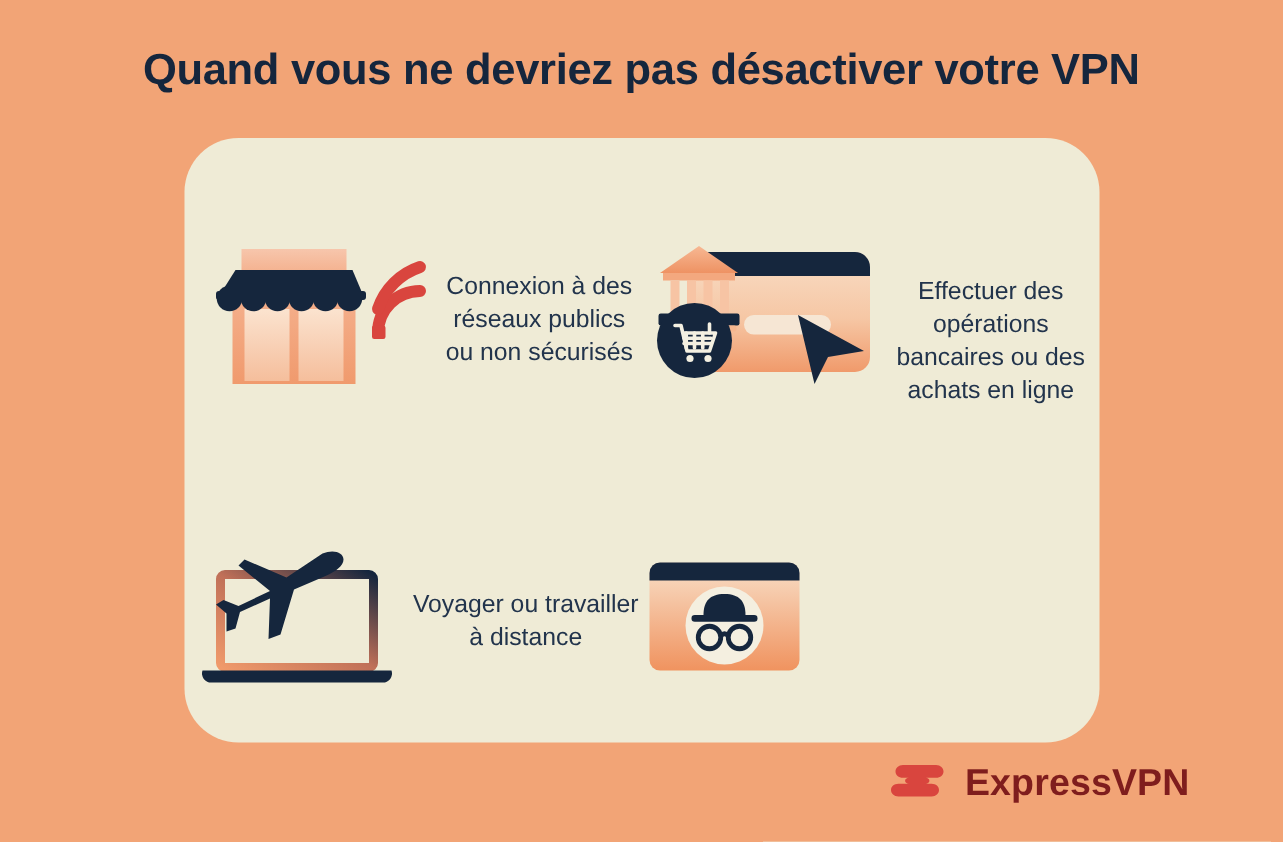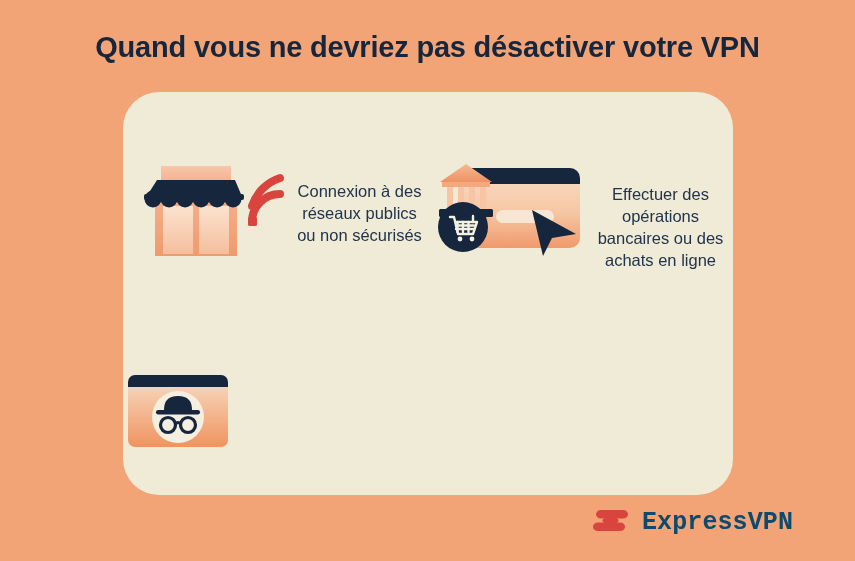--- a/index.html
+++ b/index.html
@@ -83,24 +83,24 @@
     right: 62px;
     bottom: 22px;
     display: flex;
     align-items: center;
     gap: 9px;
   }
   .brand-mark {
     display: block;
   }
   .brand-name {
-    font-family: Liberation Mono, monospace;
+    font-family: Liberation Sans, sans-serif;
     font-size: 25px;
     font-weight: 700;
-    color: #0c4a6e;
+    color: #7f1d1d;
     letter-spacing: 0.1px;
   }
   svg { display: block; }
 </style>
 </head>
 <body>
 
 <div class="poster">
 
   <div class="poster-title">Quand vous ne devriez pas désactiver votre VPN</div>
@@ -200,20 +200,42 @@
             </g>
             <circle cx="32" cy="81" r="2.4" fill="#F4F0E2"></circle>
             <circle cx="44" cy="81" r="2.4" fill="#F4F0E2"></circle>
 
             <path d="M104 52 L148 76 L124 80 L115 98 Z" fill="#15263D"></path>
           </svg>
         </div>
         <div class="caption">Effectuer des opérations bancaires ou des achats en ligne</div>
       </div>
 
+      <div class="cell cell-3">
+        <div class="icon-wrap">
+          <svg width="150" height="100" viewBox="0 0 150 100" aria-hidden="true">
+            <defs>
+              <linearGradient id="frameG" x1="0" y1="1" x2="1" y2="0">
+                <stop offset="0" stop-color="#F09A6B"></stop>
+                <stop offset="0.5" stop-color="#C07058"></stop>
+                <stop offset="1" stop-color="#15263D"></stop>
+              </linearGradient>
+            </defs>
+
+            <rect x="24" y="22" width="102" height="62" rx="3" fill="none" stroke="url(#frameG)" stroke-width="6"></rect>
+
+            <path d="M12 86 h126 a6 6 0 0 1 -6 8 h-114 a6 6 0 0 1 -6 -8 z" fill="#15263D"></path>
+
+            <g fill="#15263D">
+              <path d="M92 8 c7 -3 14 -1 14 4 c0 4 -5 8 -12 11 l-21 9 l-9 30 l-8 3 l1 -27 l-20 9 l-3 11 l-6 2 l0 -12 l-7 -6 l5 -3 l10 4 l21 -10 l-21 -17 l4 -4 l28 12 z"></path>
+            </g>
+          </svg>
+        </div>
+        <div class="caption">Voyager ou travailler à distance</div>
+      </div>
 
       <div class="cell cell-4">
         <div class="icon-wrap">
           <svg width="110" height="92" viewBox="0 0 110 92" aria-hidden="true">
             <defs>
               <linearGradient id="browserG" x1="0" y1="0" x2="0" y2="1">
                 <stop offset="0" stop-color="#F8DFC8"></stop>
                 <stop offset="1" stop-color="#F0935F"></stop>
               </linearGradient>
             </defs>

